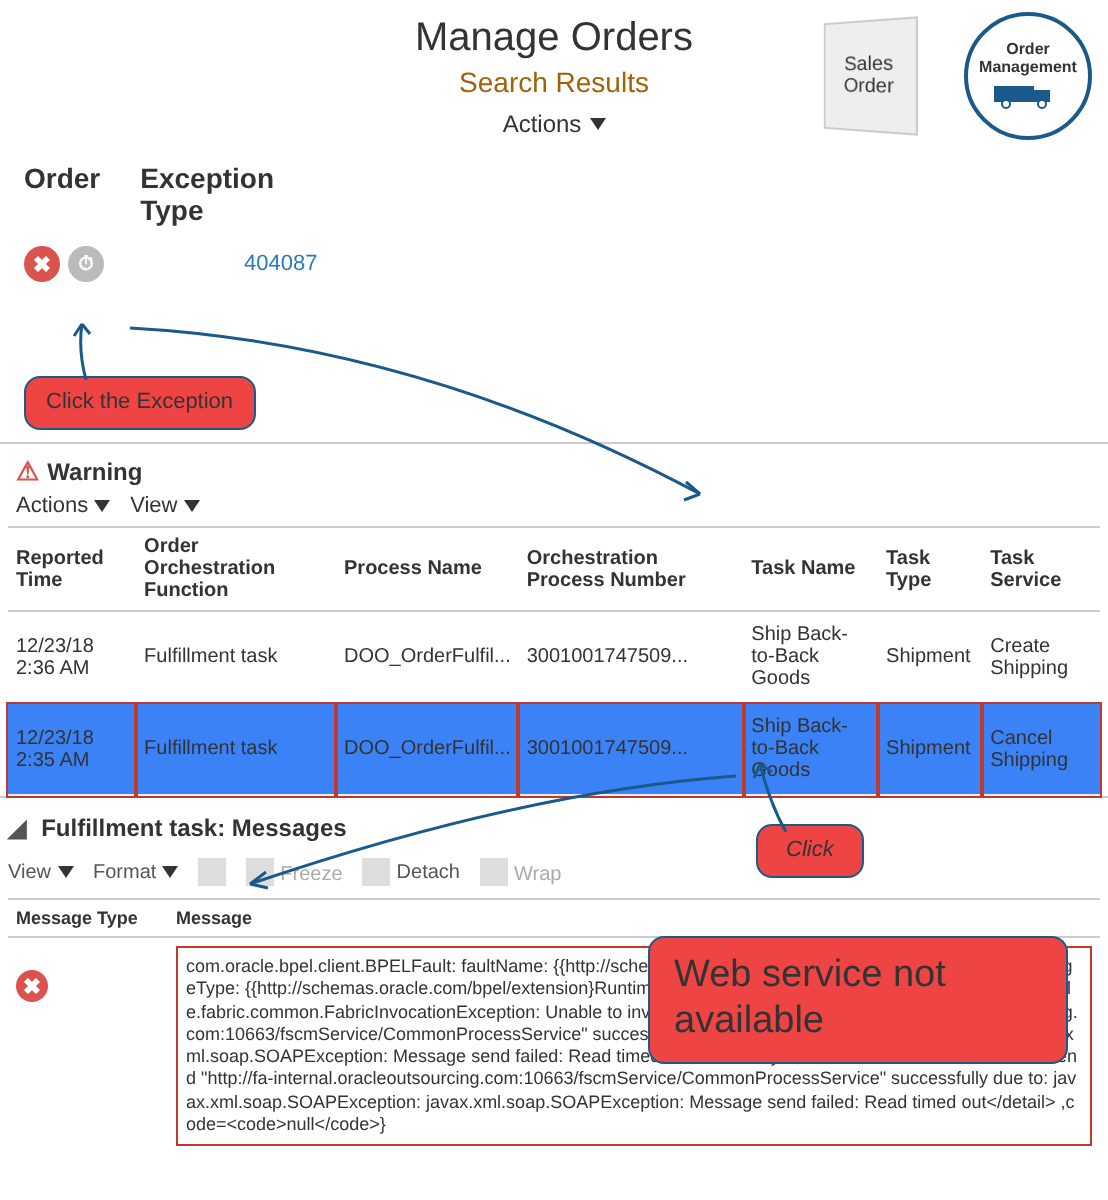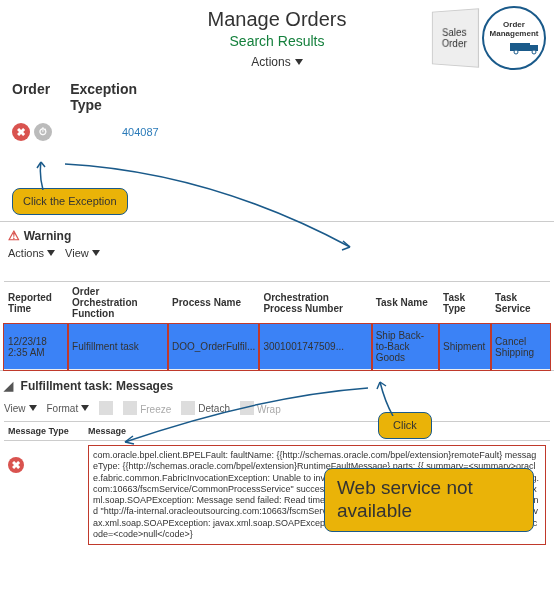--- a/index.html
+++ b/index.html
@@ -1,48 +1,48 @@
 <!DOCTYPE html>
 <html><head>
 <meta charset="utf-8">
 <style>
 * { box-sizing: border-box; margin: 0; padding: 0; font-family: Arial, Helvetica, sans-serif; }
 body { width: 554px; height: 600px; background: #fff; color: #333; font-size: 11px; position: relative; overflow: hidden; }
 
 .header { padding: 8px 12px 0; text-align: center; }
 .page-title { font-size: 20px; font-weight: 400; color: #333; margin-bottom: 2px; }
-.sub-title { font-size: 14px; color: #15803d; margin-bottom: 6px; }
+.sub-title { font-size: 14px; color: #a16207; margin-bottom: 6px; }
 .actions-link { font-size: 12px; color: #333; display: inline-flex; align-items: center; gap: 4px; margin-bottom: 8px; cursor: pointer; }
 .triangle-down { width: 0; height: 0; border-left: 4px solid transparent; border-right: 4px solid transparent; border-top: 6px solid #333; display: inline-block; }
 
 .corner-logos { position: absolute; top: 6px; right: 8px; display: flex; align-items: center; gap: 4px; }
 .sales-order-card { width: 48px; height: 56px; background: #eee; border: 1px solid #ccc; display: flex; align-items: center; justify-content: center; font-size: 10px; text-align: center; line-height: 1.1; color: #333; transform: perspective(80px) rotateY(-12deg); }
-.om-circle { width: 64px; height: 64px; border: 2px solid #1a5a8a; border-radius: 50%; display: flex; flex-direction: column; align-items: flex-end; justify-content: center; font-size: 8px; font-weight: bold; text-align: center; line-height: 1.1; color: #333; }
+.om-circle { width: 64px; height: 64px; border: 2px solid #1a5a8a; border-radius: 50%; display: flex; flex-direction: column; align-items: center; justify-content: center; font-size: 8px; font-weight: bold; text-align: center; line-height: 1.1; color: #333; margin-left: 20px; }
 
 .cols-row { display: flex; padding: 0 12px; gap: 20px; }
 .col-head { font-size: 14px; font-weight: 700; padding: 4px 0; }
 .order-row { display: flex; padding: 6px 12px 10px; gap: 20px; align-items: center; }
 .exc-icons { display: flex; gap: 4px; align-items: center; position: relative; }
 .icon-circle { width: 18px; height: 18px; border-radius: 50%; display: flex; align-items: center; justify-content: center; font-size: 11px; color: #fff; font-weight: bold; }
 .red-x { background: #d9534f; }
 .clock-warn { background: #bbb; color: #fff; font-size: 10px; }
 .order-link { color: #2b7bb9; cursor: pointer; }
 
-.callout { position: absolute; background: #eab308; border: 1.5px solid #1a5a8a; border-radius: 8px; padding: 6px 10px; font-size: 11px; color: #333; line-height: 1.2; }
+.callout { position: absolute; background: #ef4444; border: 1.5px solid #1a5a8a; border-radius: 8px; padding: 6px 10px; font-size: 11px; color: #333; line-height: 1.2; }
 .callout-click-exc { top: 188px; left: 12px; }
-.callout-click { top: 412px; left: 378px; padding:6px 14px;}
+.callout-click { top: 412px; left: 378px; padding:6px 14px;font-style:italic;}
 .callout-ws { top: 468px; left: 324px; width: 210px; padding:8px 12px; font-size:19px;}
 
 .warning-panel { margin-top: 70px; border-top: 1px solid #ccc; padding: 4px 4px 0; }
 .warning-head { display: flex; align-items: center; gap: 4px; font-size: 12px; font-weight: 700; padding: 2px 4px; }
 .warn-icon { color: #d9534f; font-size: 13px; }
 .panel-actions { font-size: 11px; padding: 2px 4px 4px; display: flex; gap: 10px; }
 .panel-actions span { display: inline-flex; align-items: center; gap: 3px; cursor: pointer; }
 
-table.warn-table { width: 100%; border-collapse: collapse; font-size: 10px; margin-top: 18px; }
+table.warn-table { width: 100%; border-collapse: collapse; font-size: 10px; }
 table.warn-table th { text-align: left; font-weight: 700; padding: 4px 4px; border-top: 1px solid #ccc; border-bottom: 1px solid #ccc; vertical-align: middle; line-height:1.1;}
 table.warn-table td { padding: 6px 4px; border-bottom: 1px solid #eee; vertical-align: middle; line-height:1.1;}
 tr.highlight td { background: #3b82f6; outline: 1px solid #c0392b; }
 .rows-info { font-size: 10px; padding: 6px 4px 12px; }
 .rows-info .gap { display:inline-block; width:14px;}
 
 .msg-panel { padding: 2px 4px 0; border-top:1px solid #ccc;}
 .msg-head { font-size: 12px; font-weight: 700; color:#333; padding: 6px 0;}
 .msg-head .caret { color:#555; margin-right:4px;}
 .msg-toolbar { display:flex; align-items:center; gap:10px; font-size:10px; color:#555; padding:2px 0 6px;}
@@ -134,20 +134,29 @@
         <th>Reported Time</th>
         <th>Order Orchestration Function</th>
         <th>Process Name</th>
         <th>Orchestration Process Number</th>
         <th>Task Name</th>
         <th>Task Type</th>
         <th>Task Service</th>
       </tr>
     </thead>
     <tbody>
+      <tr>
+        <td>12/23/18 2:36 AM</td>
+        <td>Fulfillment task</td>
+        <td>DOO_OrderFulfil...</td>
+        <td>3001001747509...</td>
+        <td>Ship Back-to-Back Goods</td>
+        <td>Shipment</td>
+        <td>Create Shipping</td>
+      </tr>
       <tr class="highlight">
         <td>12/23/18 2:35 AM</td>
         <td>Fulfillment task</td>
         <td>DOO_OrderFulfil...</td>
         <td>3001001747509...</td>
         <td>Ship Back-to-Back Goods</td>
         <td>Shipment</td>
         <td>Cancel Shipping</td>
       </tr>
     </tbody>

